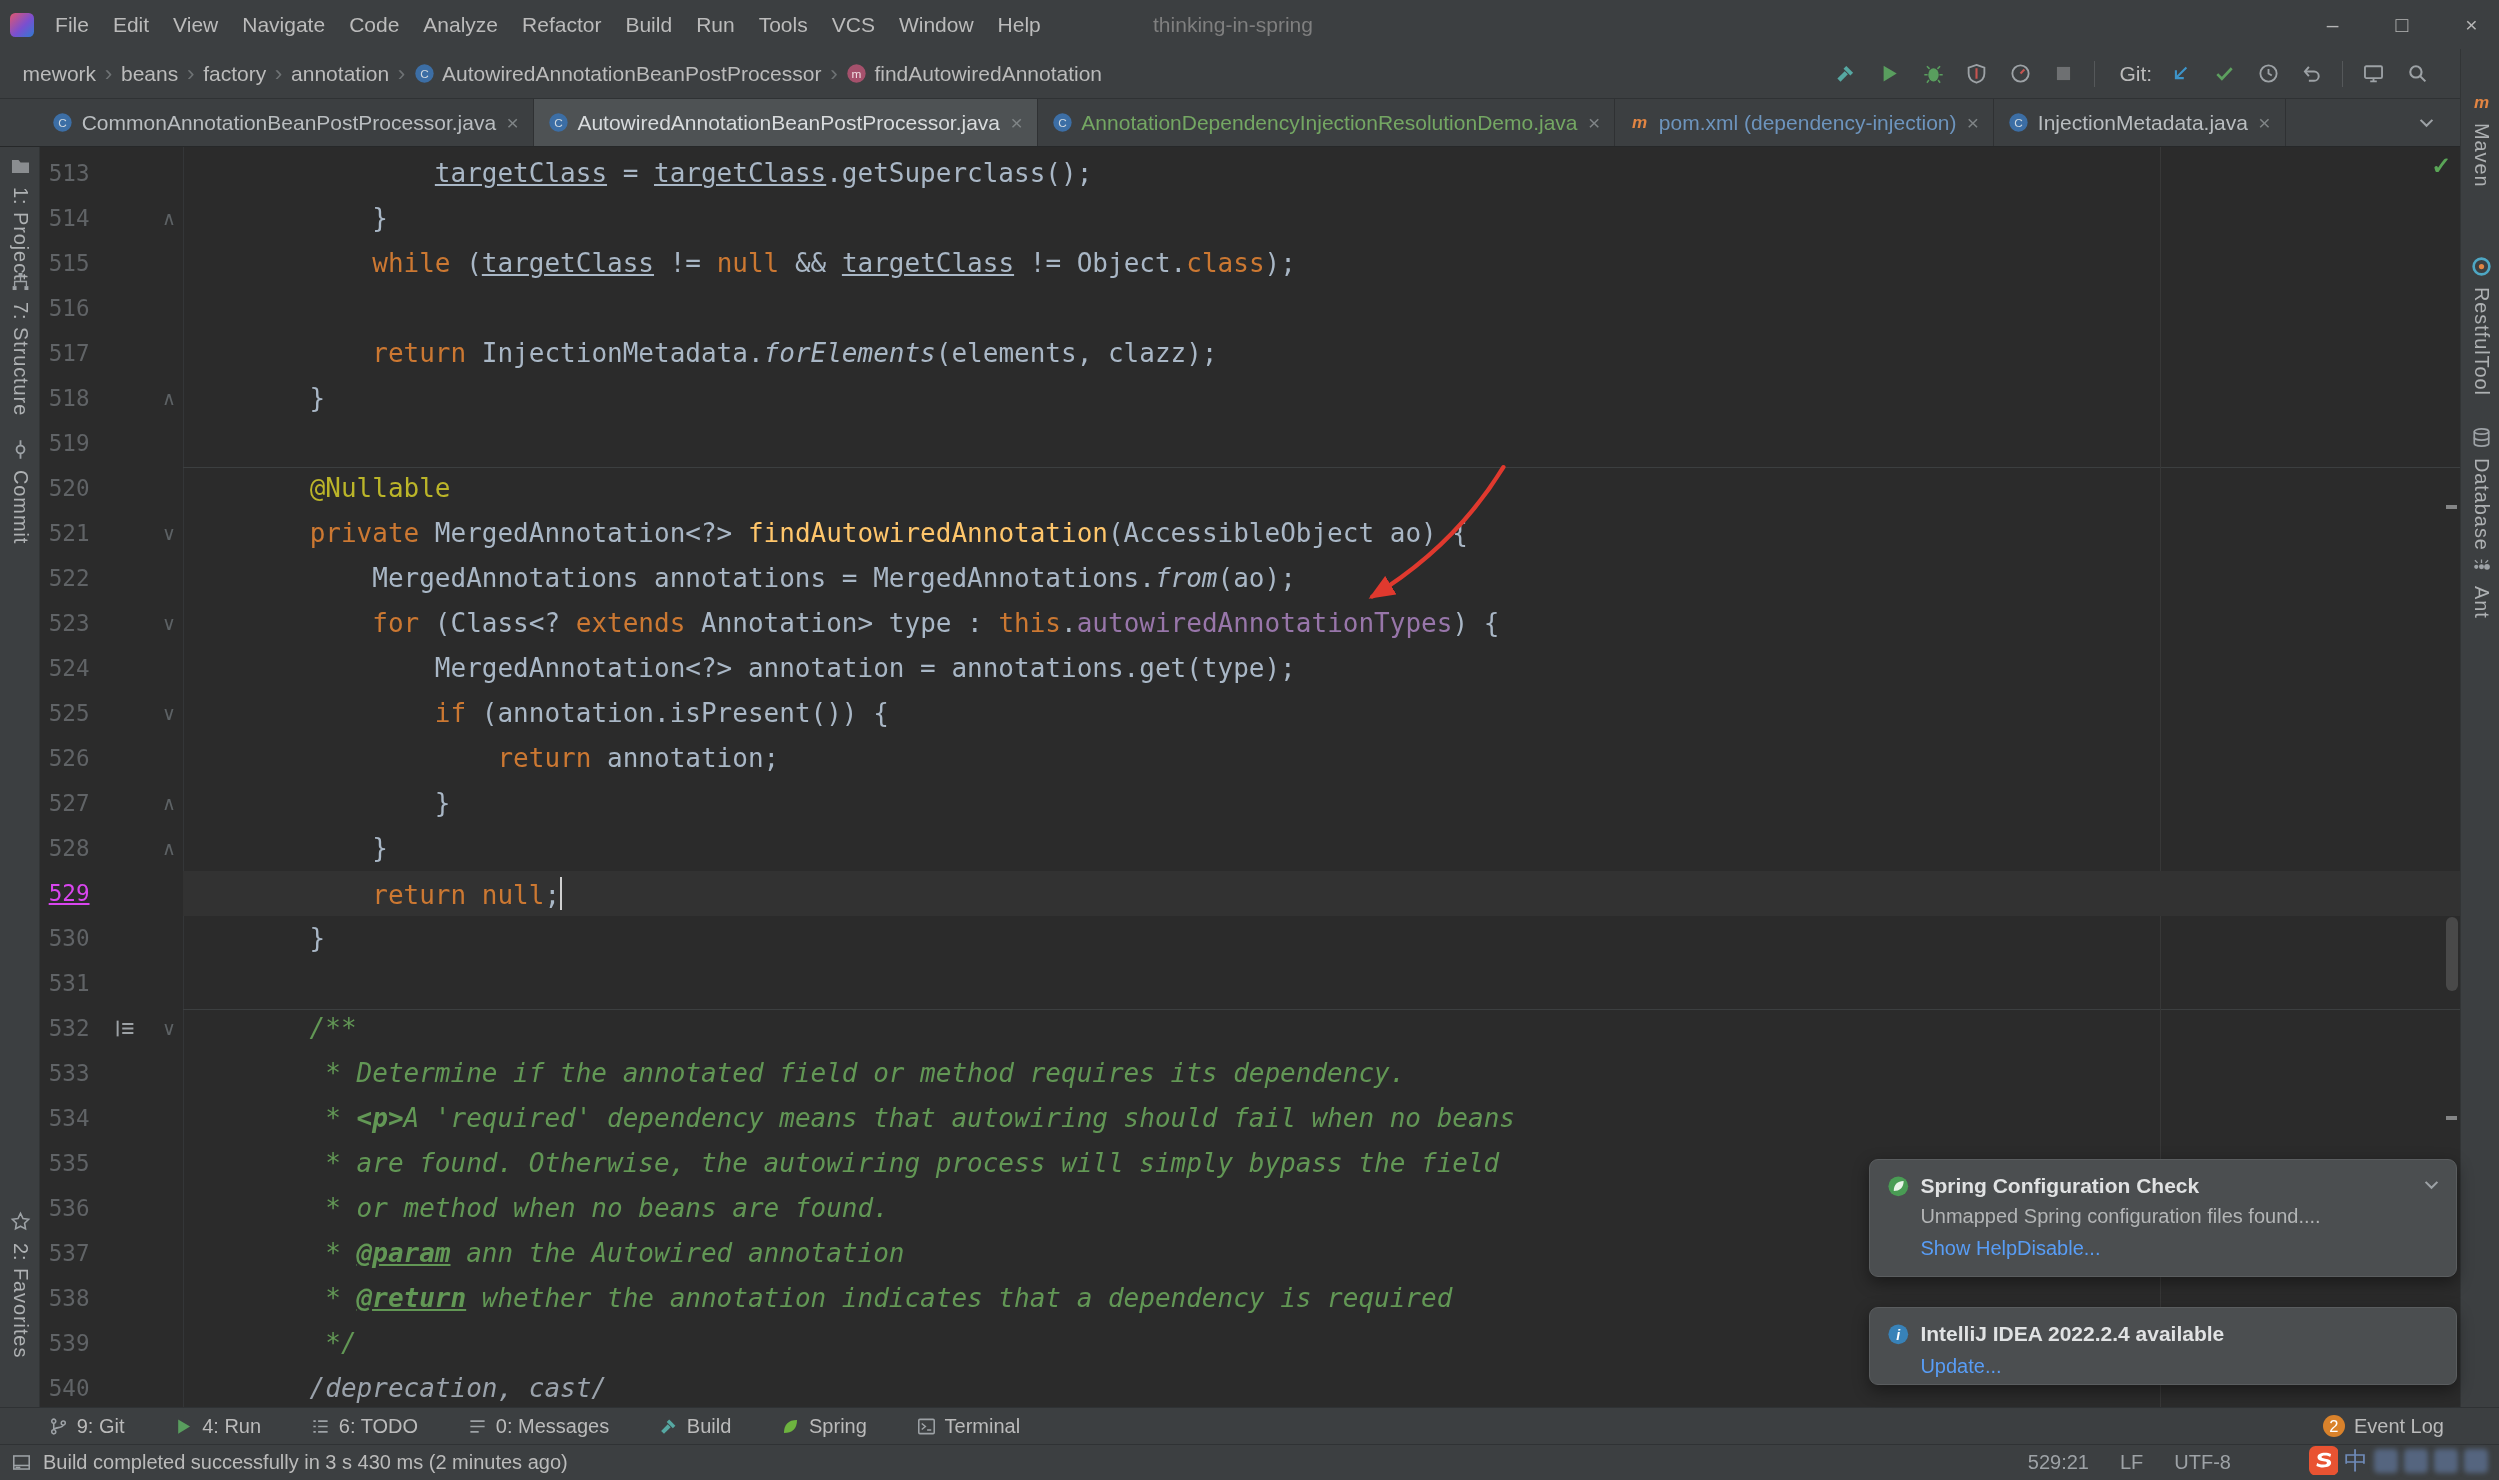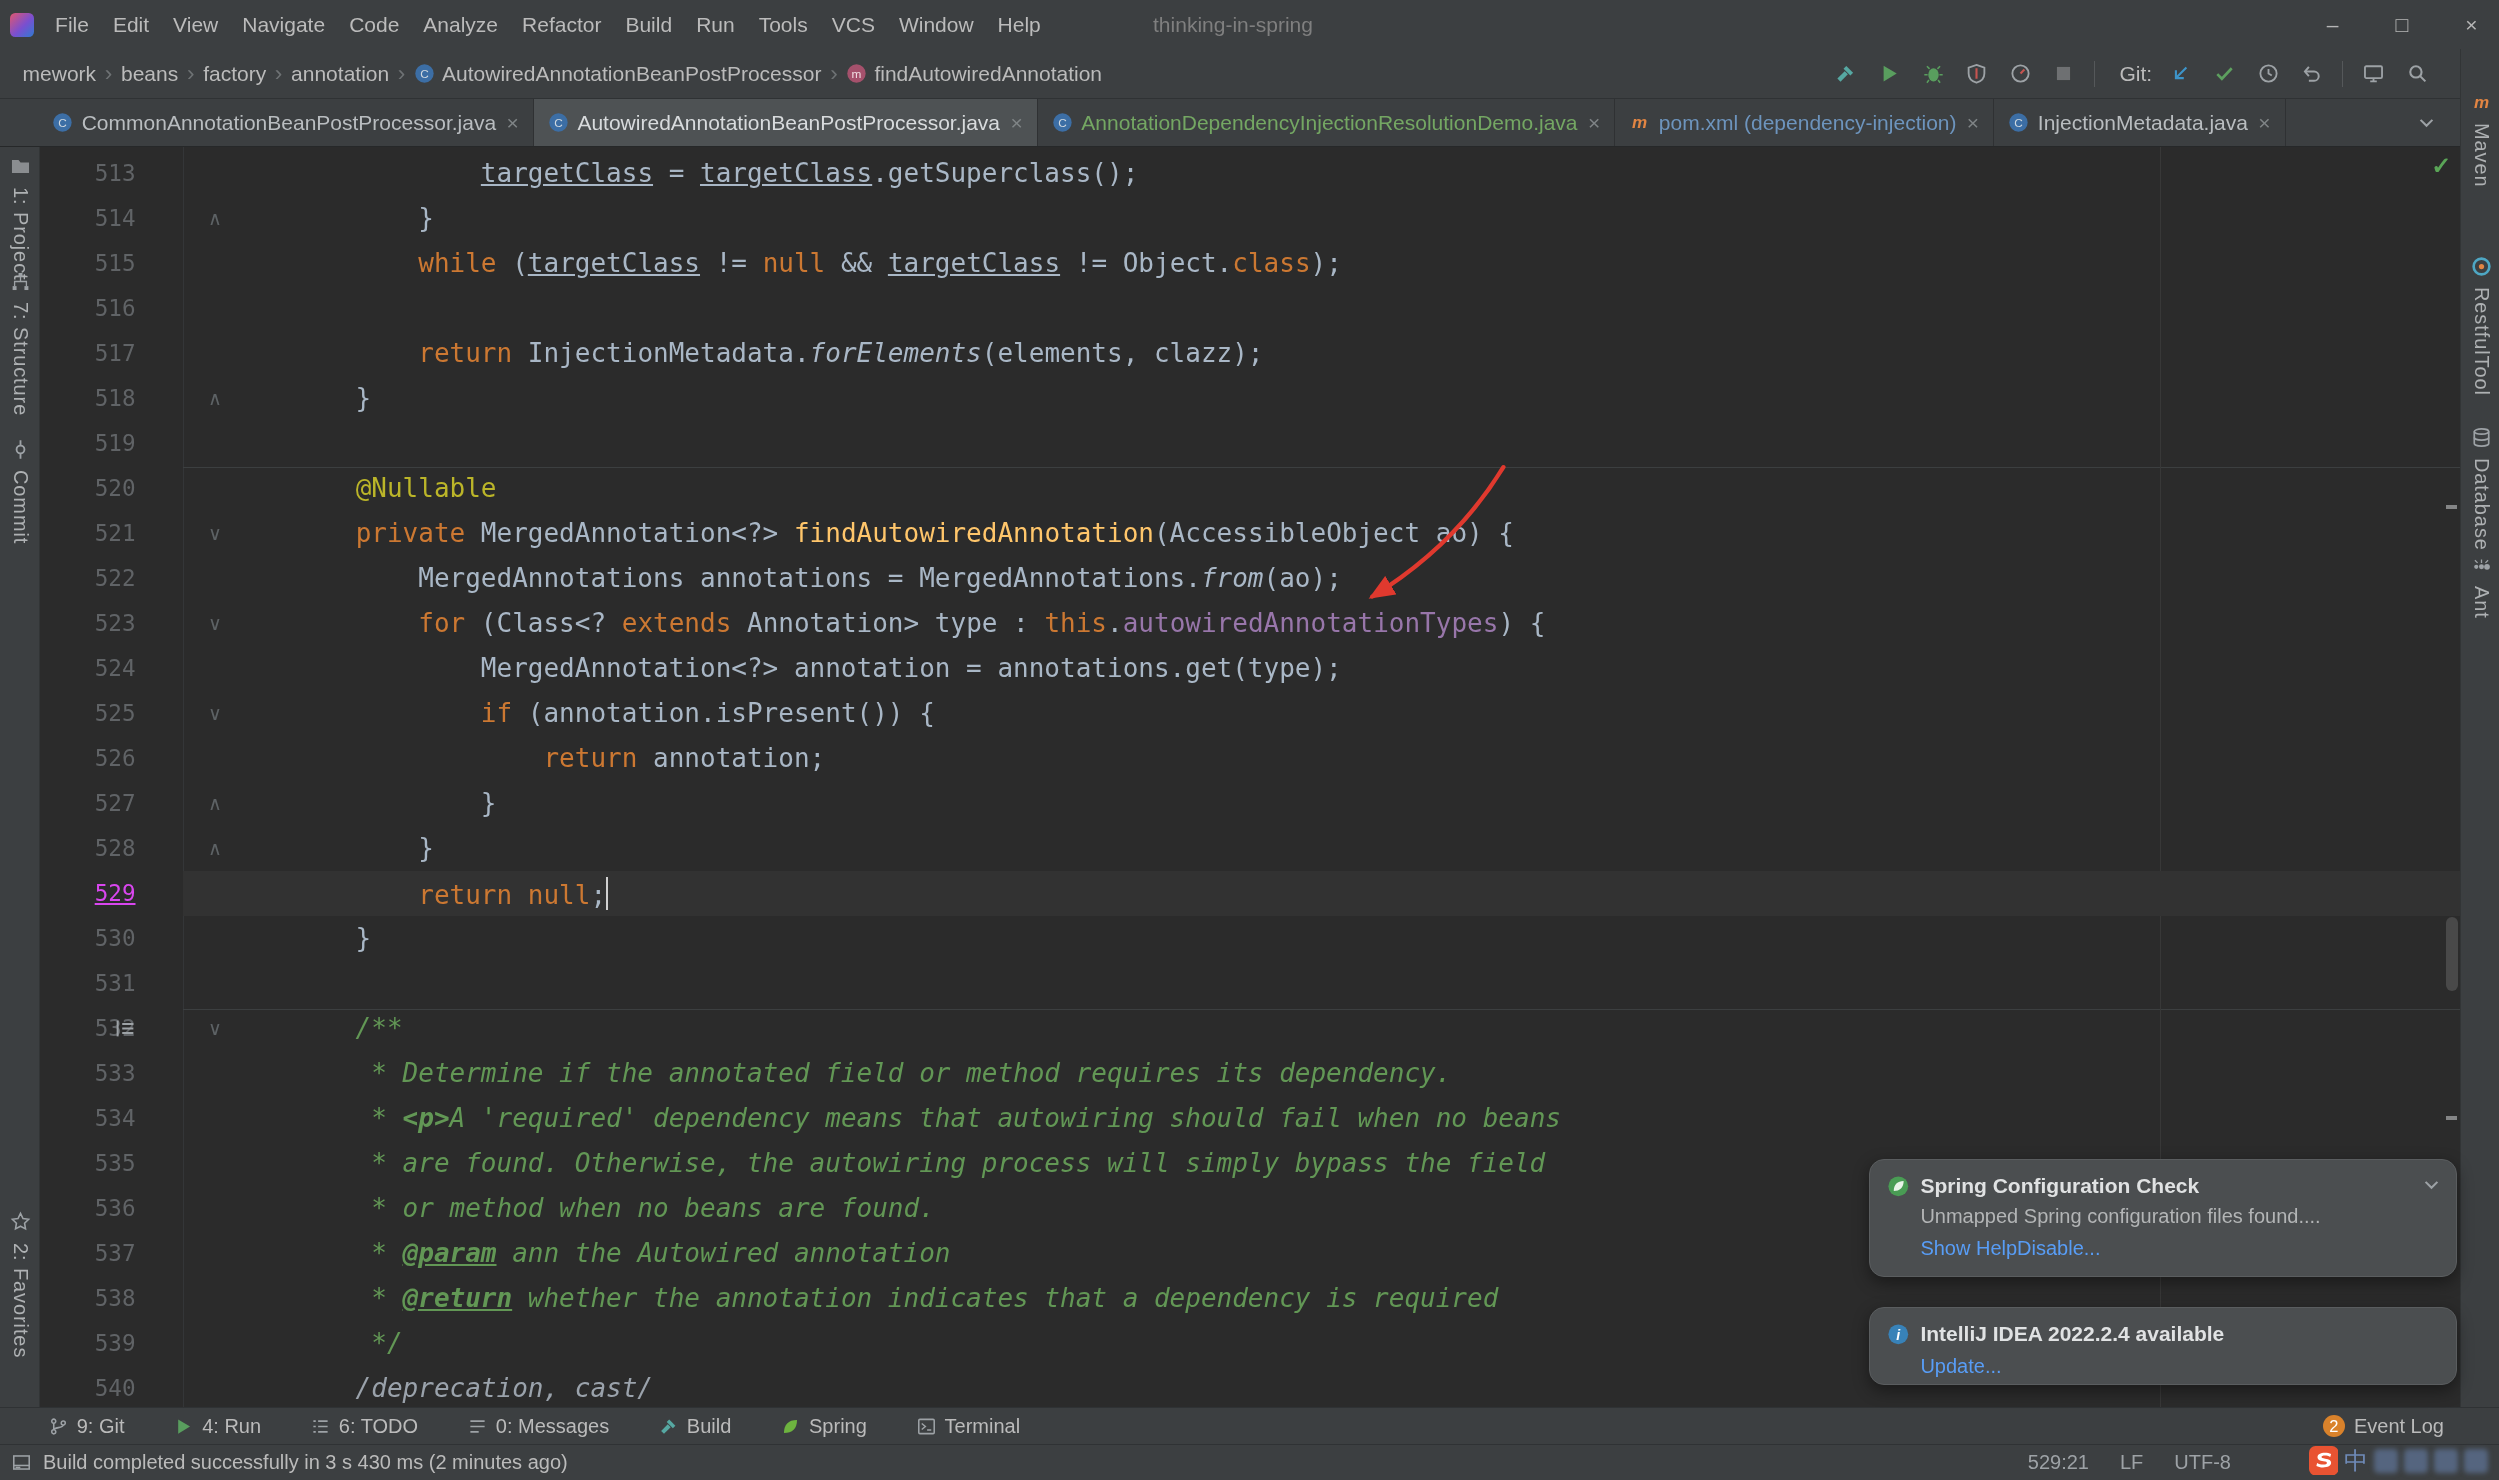--- a/index.html
+++ b/index.html
@@ -41,21 +41,21 @@
   #left-stripe{position:absolute;left:0;top:147px;width:40px;height:1260px;background:#3c3f41;border-right:0.9px solid #323536;box-sizing:border-box;}
   #right-stripe{position:absolute;right:0;top:49px;width:40px;height:1358px;background:#3c3f41;border-left:0.9px solid #323536;box-sizing:border-box;}
   .stripe-btn{position:absolute;left:0;width:40px;display:flex;flex-direction:column;align-items:center;gap:10.4px;}
   .vtext{writing-mode:vertical-rl;font-size:20px;color:#aeb1b3;letter-spacing:0.9px;}
   
   #editor{position:absolute;left:40px;top:147px;width:2420px;height:1260px;background:#2b2b2b;overflow:hidden;}
   .esep{position:absolute;left:143px;right:0;height:0.9px;background:#3c3f40;z-index:0;}
   #gutterline{position:absolute;left:143px;top:0;bottom:0;width:0.9px;background:#343638;z-index:0;}
   #marginline{position:absolute;left:2120px;top:0;bottom:0;width:0.9px;background:#383838;z-index:0;}
   #code{position:absolute;inset:0;padding-top:4.3px;z-index:1;}
-  .line{display:flex;height:45px;position:relative;z-index:0;padding-left:46px;}
+  .line{display:flex;height:45px;position:relative;z-index:0;}
   .linebg{position:absolute;left:143px;right:0;top:0;bottom:0;background:#323232;z-index:-1;}
   .ln{box-sizing:border-box;width:78px;padding-left:8.7px;font-family:"DejaVu Sans Mono",monospace;
       font-size:22.6px;line-height:45px;color:#606366;}
   .line.cur .ln{color:#d946ef;text-decoration:underline;}
   .fold{box-sizing:border-box;width:65px;text-align:right;padding-right:7px;color:#5d6265;
       font-size:19px;line-height:45px;font-family:"DejaVu Sans",sans-serif;}
   .ct{flex:1;white-space:pre;font-family:"DejaVu Sans Mono",monospace;font-size:26px;line-height:45px;padding-left:64px;}
   .docic{position:absolute;left:75px;top:12px;width:21px;height:21px;}
   .s-p{color:#a9b7c6}.s-k{color:#cc7832}.s-f{color:#9876aa}.s-m{color:#ffc66b}
   .s-a{color:#bbb529}.s-c{color:#629755;font-style:italic}
@@ -63,21 +63,21 @@
   .s-b{color:#629755;font-style:italic;font-weight:bold}
   .s-u{color:#a9b7c6;text-decoration:underline}
   .s-s{color:#a9b7c6;font-style:italic}
   .s-g{color:#9aa2ab;font-style:italic}
   .caret{display:inline-block;width:1.7px;height:33px;background:#d0d0d0;transform:translateY(6px);}
   #arrow-svg{position:absolute;inset:0;z-index:5;pointer-events:none;}
   #insp-check{position:absolute;right:8.7px;top:5.2px;color:#5aa557;font-size:24px;font-weight:bold;z-index:2;}
   #scroll-thumb{position:absolute;right:1.7px;top:770px;width:12px;height:74px;background:rgba(164,164,164,.25);border-radius:6px;z-index:2;}
   .stripe-mark{position:absolute;right:3.5px;width:10.4px;height:3.5px;background:rgba(205,208,209,.55);z-index:2;}
   
-  .notif{position:absolute;left:1869px;width:588px;background:#4b4e50;border:0.9px solid #5a5d5f;border-radius:15px;
+  .notif{position:absolute;left:1869px;width:588px;background:#4b4e50;border:0.9px solid #5a5d5f;border-radius:9px;
     padding:14px 17.4px;box-sizing:border-box;box-shadow:0 5.2px 15.6px rgba(0,0,0,.4);z-index:10;}
   #notif1{top:1159px;height:118px;}
   #notif2{top:1307px;height:78px;}
   .n-row{display:flex;align-items:center;gap:10.4px;}
   .nicon{width:22.6px;height:22.6px;display:inline-flex;}
   .n-title{font-size:21px;font-weight:bold;color:#e0e2e3;}
   .n-body{font-size:20px;color:#b3b5b6;margin:7px 0 0 33px;}
   .n-links{display:flex;margin:8.7px 0 0 33px;}
   .n-link{font-size:20px;color:#589df6;}
   .n-chevron{position:absolute;right:14px;top:14px;width:21px;height:21px;display:inline-flex;}

